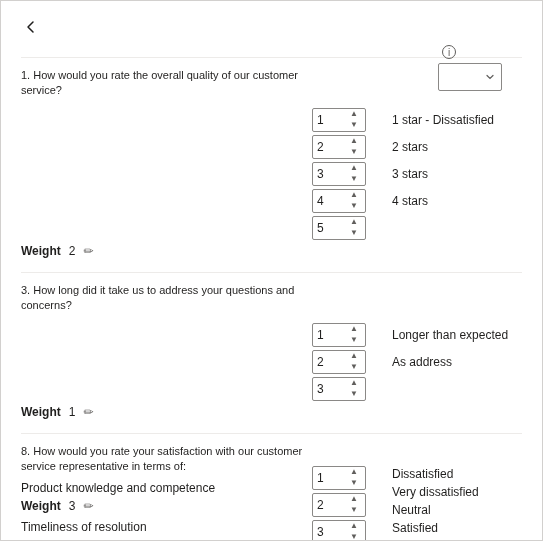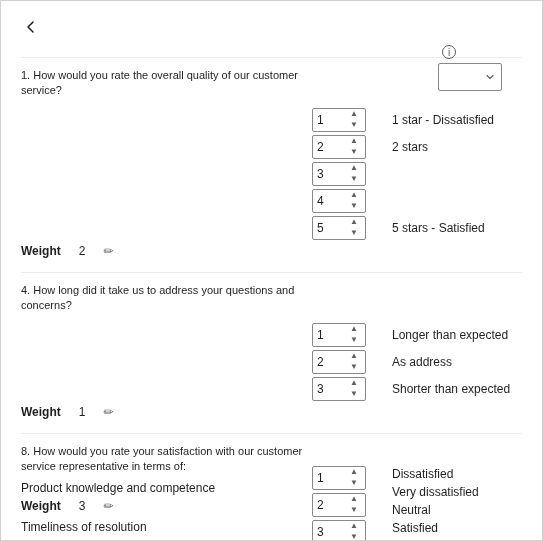--- a/index.html
+++ b/index.html
@@ -125,21 +125,21 @@
     }
     .question-row {
       display: grid;
       grid-template-columns: 1fr 80px 130px;
       align-items: center;
       margin-bottom: 3px;
     }
     .weight-row {
       display: flex;
       align-items: flex-end;
-      gap: 18px;
+      gap: 8px;
       margin-top: 4px;
       margin-bottom: 2px;
     }
     .weight-label {
       font-size: 12px;
       font-weight: 600;
     }
     .weight-value {
       font-size: 12px;
     }
@@ -270,59 +270,60 @@
     <div></div>
     <div>
             <div class="points-input">
     <span>3</span>
     <div class="spin-btns">
       <div class="spin-btn">▲</div>
       <div class="spin-btn">▼</div>
     </div>
   </div>
           </div>
+    <span class="response-text">3 stars</span>
   </div>
         <div class="question-row">
     <div></div>
     <div>
             <div class="points-input">
     <span>4</span>
     <div class="spin-btns">
       <div class="spin-btn">▲</div>
       <div class="spin-btn">▼</div>
     </div>
   </div>
           </div>
+    <span class="response-text">4 stars</span>
   </div>
         <div class="question-row">
     <div></div>
     <div>
             <div class="points-input">
     <span>5</span>
     <div class="spin-btns">
       <div class="spin-btn">▲</div>
       <div class="spin-btn">▼</div>
     </div>
   </div>
           </div>
-    <span class="response-text">5 stars - Satisfied</span>
   </div>
       </div>
     <div class="weight-row">
       <span class="weight-label">Weight</span>
       <span class="weight-value">2</span>
       <span class="edit-icon">✏</span>
     </div>
   </div>
 
   <hr class="section-divider">
 
   <div class="question-block">
     <div class="question-row">
-      <span class="question-text">4. How long did it take us to address your questions and concerns?</span>
+      <span class="question-text">3. How long did it take us to address your questions and concerns?</span>
     </div>
     <div id="q2-rows">
     <div class="question-row">
     <div></div>
     <div>
             <div class="points-input">
     <span>1</span>
     <div class="spin-btns">
       <div class="spin-btn">▲</div>
       <div class="spin-btn">▼</div>
@@ -348,21 +349,20 @@
     <div></div>
     <div>
             <div class="points-input">
     <span>3</span>
     <div class="spin-btns">
       <div class="spin-btn">▲</div>
       <div class="spin-btn">▼</div>
     </div>
   </div>
           </div>
-    <span class="response-text">Shorter than expected</span>
   </div>
       </div>
     <div class="weight-row">
       <span class="weight-label">Weight</span>
       <span class="weight-value">1</span>
       <span class="edit-icon">✏</span>
     </div>
   </div>
 
   <hr class="section-divider">

